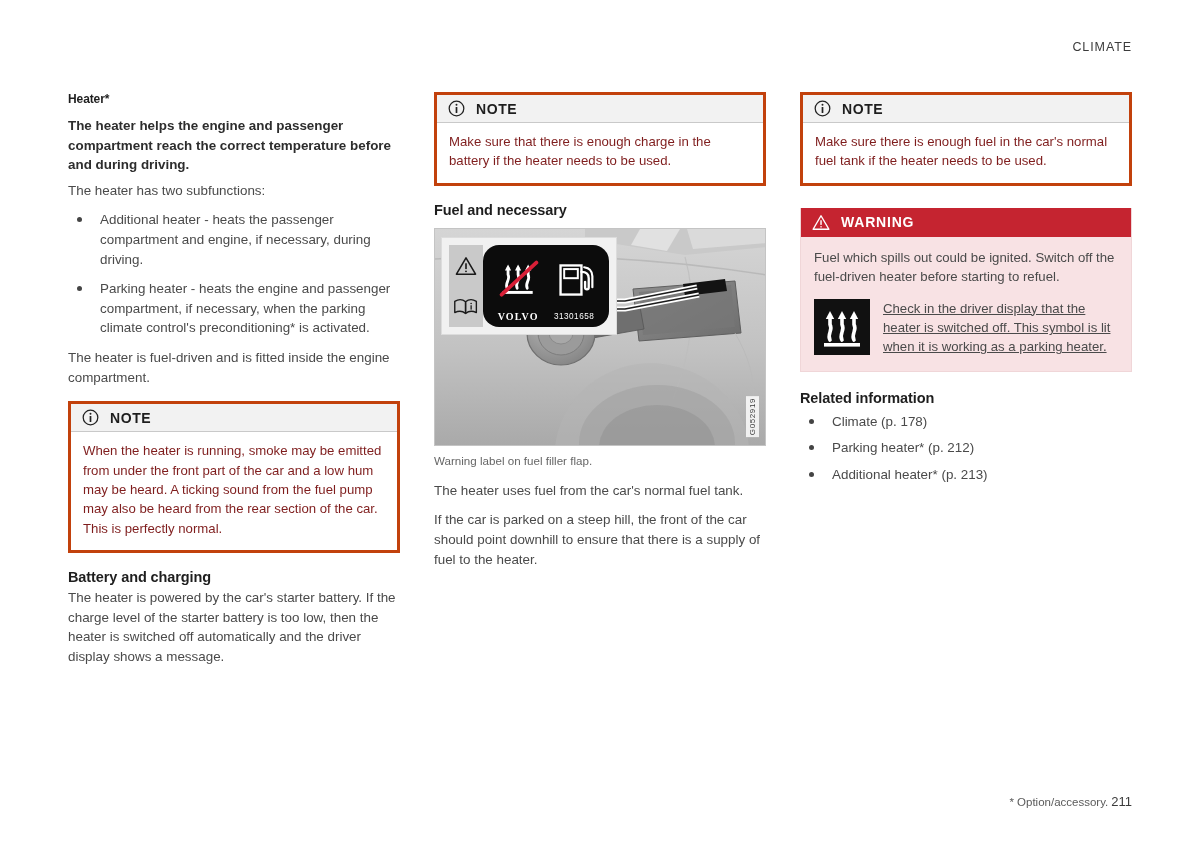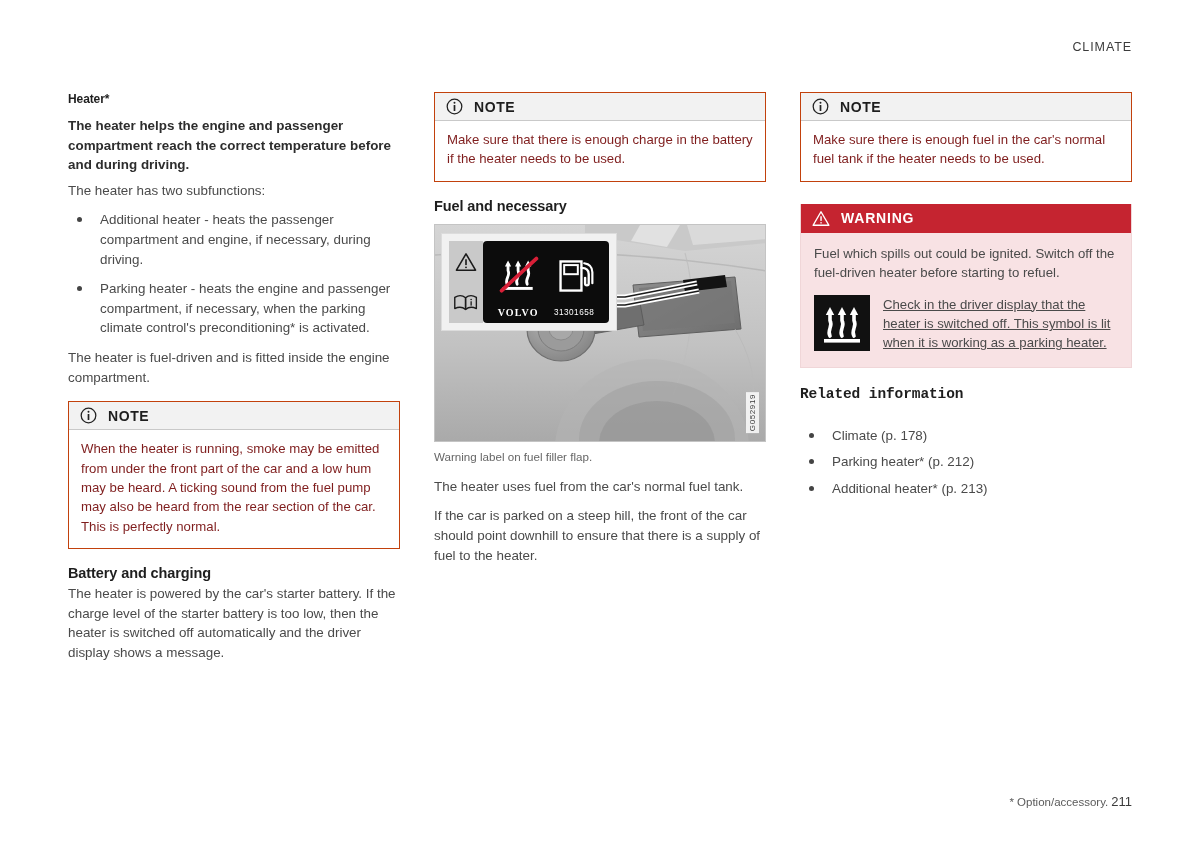--- a/index.html
+++ b/index.html
@@ -100,21 +100,21 @@
     left: 9px;
     top: 7px;
     width: 5px;
     height: 5px;
     border-radius: 50%;
     background: #444;
   }
 
   
   .note-box {
-    border: 1px solid #c2410c;
+    border: 3px solid #c2410c;
     margin: 14px 0 16px 0;
     background: #ffffff;
   }
   .note-head {
     display: flex;
     align-items: center;
     gap: 11px;
     background: #f2f2f2;
     border-bottom: 1px solid #c9c9c9;
     padding: 5px 11px 5px 11px;
@@ -231,21 +231,21 @@
     width: 34px;
     display: flex;
     flex-direction: column;
     justify-content: space-around;
     align-items: center;
     background: #c9c9c9;
   }
   .plaque-right {
     flex: 1;
     background: #0c0c0c;
-    border-radius: 4px;
+    border-radius: 16px;
     position: relative;
     display: flex;
     flex-direction: column;
   }
   .plaque-syms {
     flex: 1;
     display: flex;
     align-items: center;
     justify-content: space-around;
     padding: 4px 6px 0 6px;
@@ -474,21 +474,21 @@
               <path d="M28 12 L23.8 20 L32.2 20 Z"></path>
               <path d="M40 12 L35.8 20 L44.2 20 Z"></path>
             </g>
             <rect x="10" y="44" width="36" height="3.6" fill="#ffffff"></rect>
           </svg>
           <div class="sym-text">Check in the driver display that the heater is switched off. This symbol is lit when it is working as a parking heater.</div>
         </div>
       </div>
     </div>
 
-    <h2 class="sub-title" style="margin-bottom:24px;font-family:Liberation Mono, monospace;">Related information</h2>
+    <h2 class="sub-title" style="margin-bottom:6px;">Related information</h2>
     <ul class="bullets">
       <li style="margin-bottom:7px;">
         <span class="dot"></span>
         <span>Climate (p. 178)</span>
       </li>
       <li style="margin-bottom:7px;">
         <span class="dot"></span>
         <span>Parking heater* (p. 212)</span>
       </li>
       <li>

